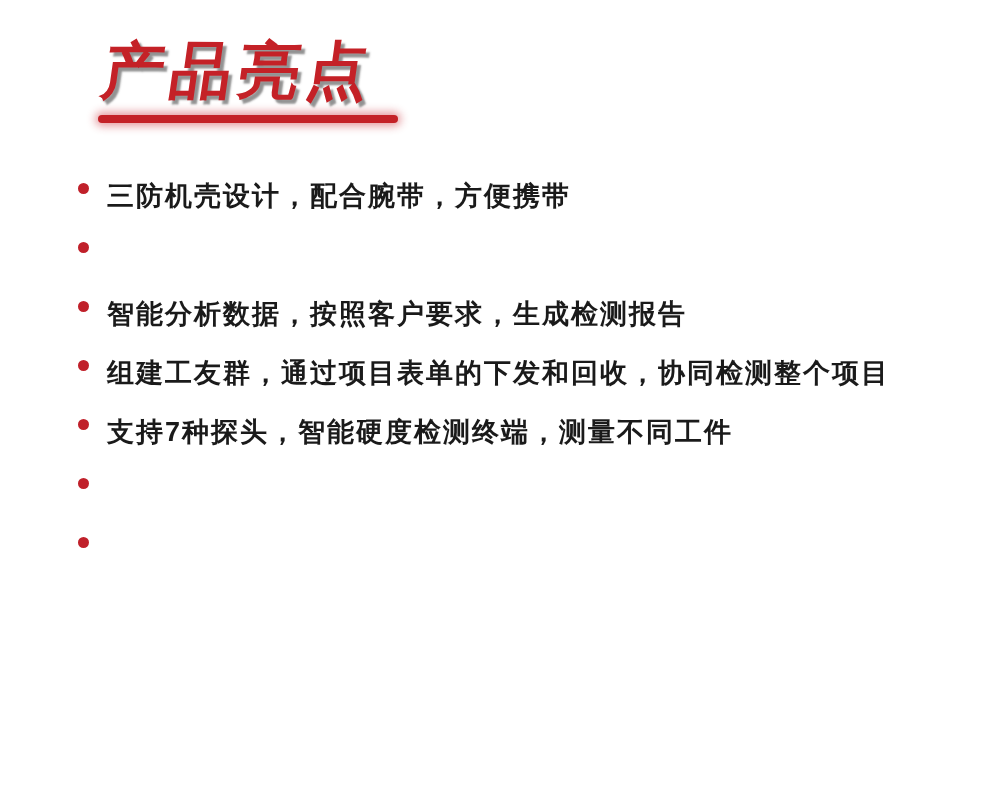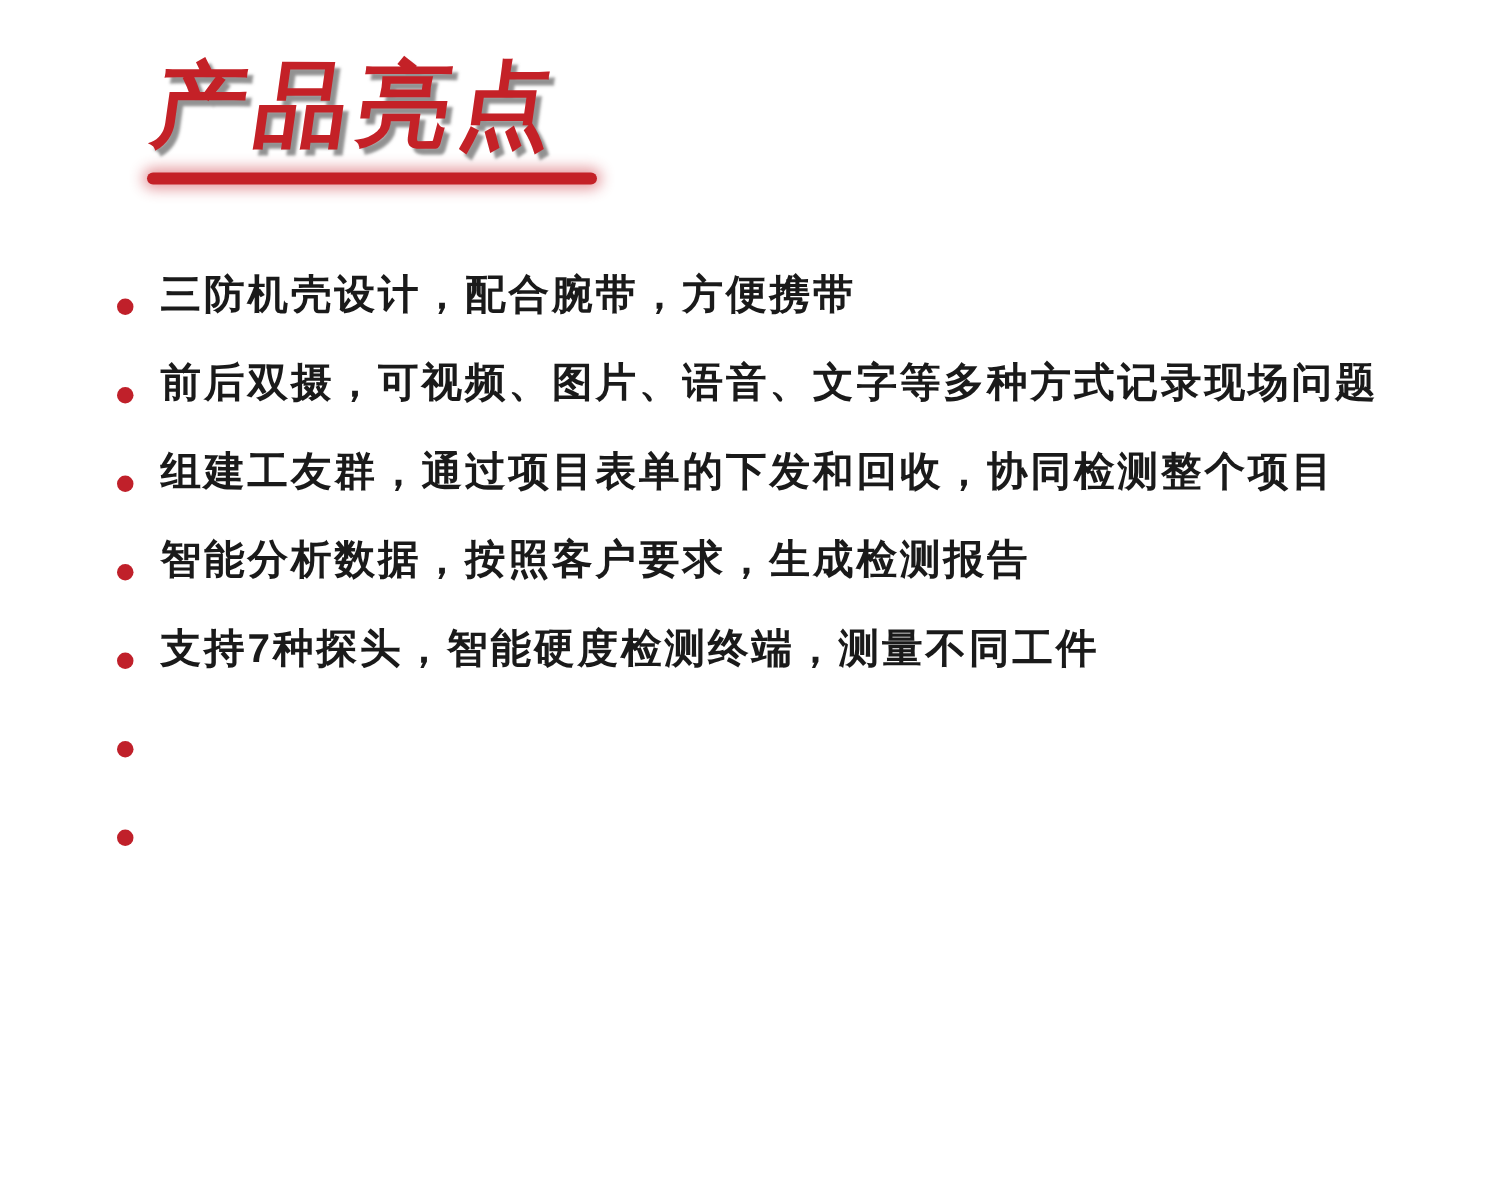--- a/index.html
+++ b/index.html
@@ -38,21 +38,21 @@
     background: #c42127;
     box-shadow: 0 0 9px 3px rgba(198,32,42,0.45);
   }
   .highlights-list {
     list-style: none;
     margin: 60px 0 0 0;
     padding: 0 0 0 78px;
   }
   .item {
     display: flex;
-    align-items: flex-end;
+    align-items: flex-start;
     margin-bottom: 32px;
     height: 27px;
   }
   .dot {
     width: 11px;
     height: 11px;
     border-radius: 50%;
     background: #c0202a;
     flex-shrink: 0;
     margin-right: 18px;
@@ -76,32 +76,31 @@
 
 <ul class="highlights-list">
   <li class="item">
     <span class="dot"></span>
     <span class="item-text">三防机壳设计，配合腕带，方便携带</span>
   </li>
 
 
   <li class="item">
     <span class="dot"></span>
-    <span class="item-text">前后双摄，可视频、图片、语音、文字等多种方式记录现场问题</span>
   </li>
 
 
   <li class="item">
     <span class="dot"></span>
-    <span class="item-text">组建工友群，通过项目表单的下发和回收，协同检测整个项目</span>
+    <span class="item-text">智能分析数据，按照客户要求，生成检测报告</span>
   </li>
 
   <li class="item">
     <span class="dot"></span>
-    <span class="item-text">智能分析数据，按照客户要求，生成检测报告</span>
+    <span class="item-text">组建工友群，通过项目表单的下发和回收，协同检测整个项目</span>
   </li>
 
   <li class="item">
     <span class="dot"></span>
     <span class="item-text">支持7种探头，智能硬度检测终端，测量不同工件</span>
   </li>
 
   <li class="item">
     <span class="dot"></span>
   </li>

